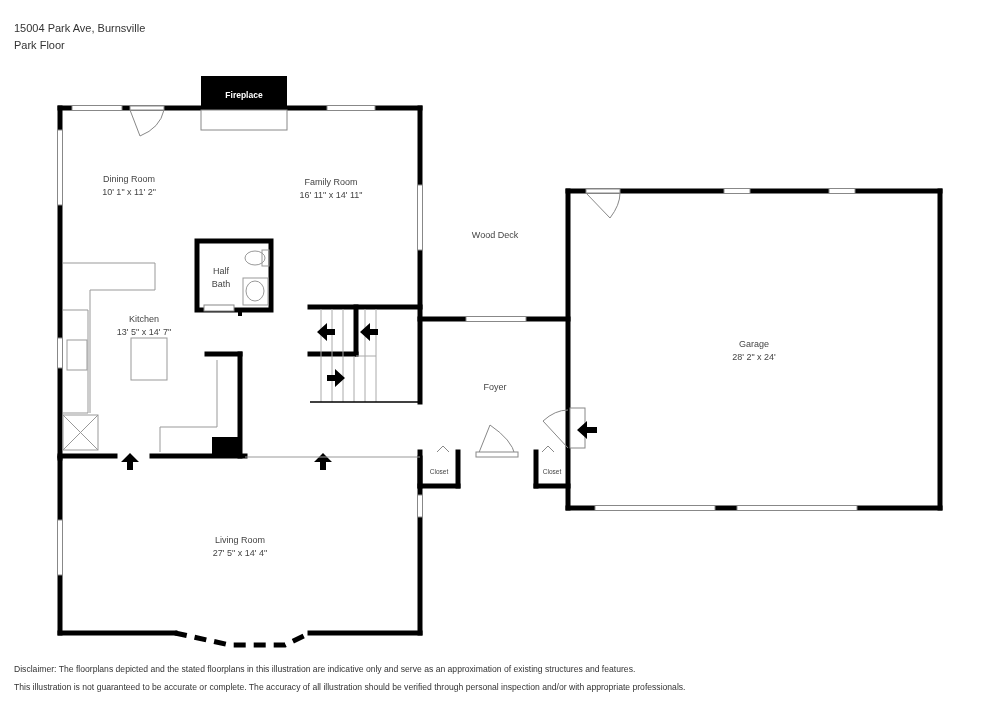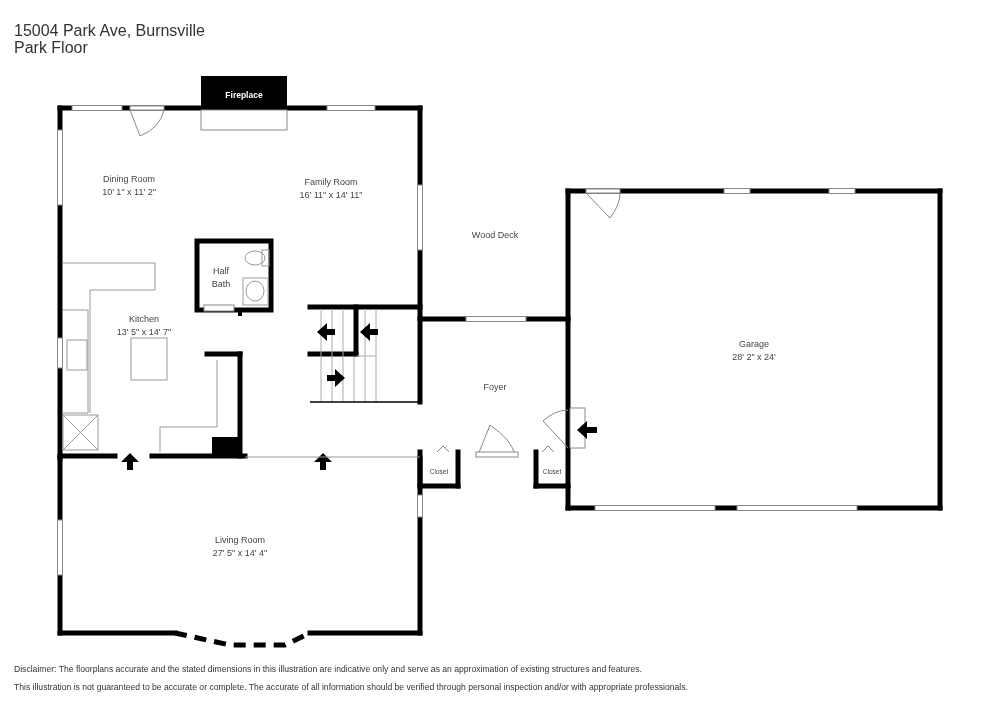--- a/index.html
+++ b/index.html
@@ -1,18 +1,18 @@
 <!DOCTYPE html>
 <html><head>
 <meta charset="utf-8">
 <style>
   html, body { margin: 0; padding: 0; background: #ffffff; }
   body { width: 1000px; height: 707px; position: relative; overflow: hidden;
          font-family: "Liberation Sans", sans-serif; color: #333; }
-  .hdr { position: absolute; left: 14px; font-size: 16px; color: #333; }
+  .hdr { position: absolute; left: 14px; font-size: 11px; color: #333; }
   #addr { top: 22px; }
   #floor { top: 39px; }
   .disc { position: absolute; left: 14px; font-size: 8.6px; color: #333; white-space: nowrap; }
   #disc1 { top: 664px; }
   #disc2 { top: 682px; }
   svg { position: absolute; left: 0; top: 0; }
   .lbl { font-family: "Liberation Sans", sans-serif; font-size: 9px; fill: #444; text-anchor: middle; }
   .lbl-sm { font-family: "Liberation Sans", sans-serif; font-size: 6.5px; fill: #444; text-anchor: middle; }
   .lbl-fp { font-family: "Liberation Sans", sans-serif; font-size: 8.5px; fill: #fff; text-anchor: middle; font-weight: bold; }
 </style>
@@ -158,14 +158,14 @@
     <text class="lbl" x="495" y="390">Foyer</text>
     <text class="lbl" x="754" y="347">Garage</text>
     <text class="lbl" x="754" y="360">28' 2" x 24'</text>
     <text class="lbl" x="240" y="543">Living Room</text>
     <text class="lbl" x="240" y="556">27' 5" x 14' 4"</text>
     <text class="lbl-sm" x="439" y="474">Closet</text>
     <text class="lbl-sm" x="552" y="474">Closet</text>
   </g>
 </svg>
 
-<div id="disc1" class="disc">Disclaimer: The floorplans accurate and the stated dimensions in this illustration are indicative only and serve as an approximation of existing structures and features.</div>
-<div id="disc2" class="disc">This illustration is not guaranteed to be accurate or complete. The accurate of all information should be verified through personal inspection and/or with appropriate professionals.</div>
+<div id="disc1" class="disc">Disclaimer: The floorplans depicted and the stated floorplans in this illustration are indicative only and serve as an approximation of existing structures and features.</div>
+<div id="disc2" class="disc">This illustration is not guaranteed to be accurate or complete. The accuracy of all illustration should be verified through personal inspection and/or with appropriate professionals.</div>
 
 </body></html>

